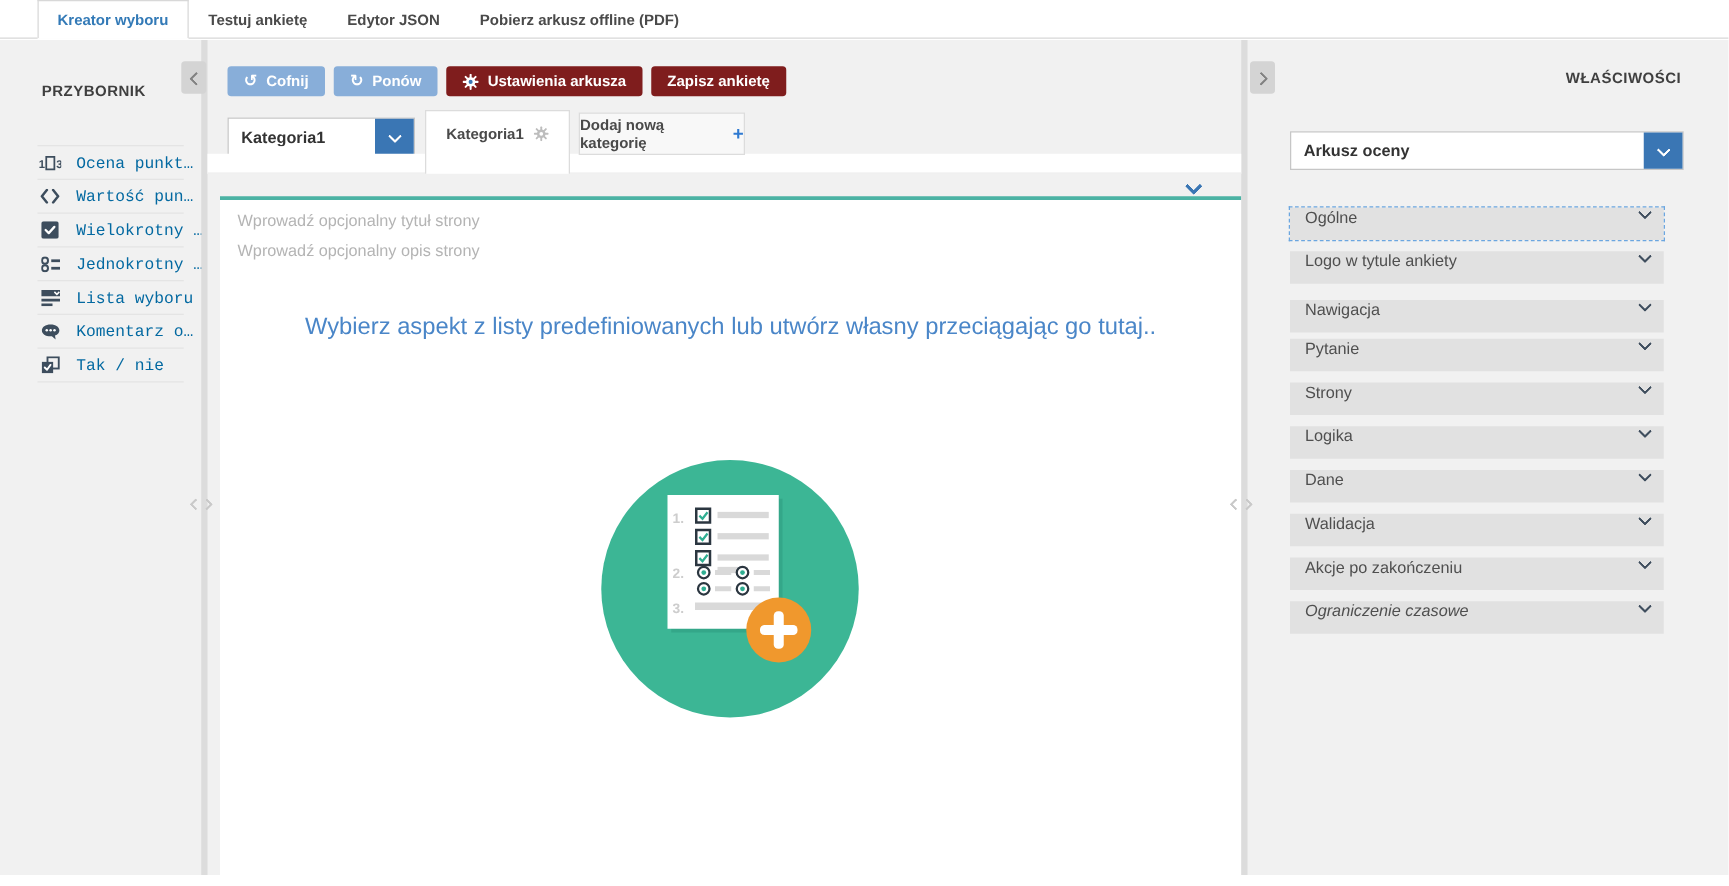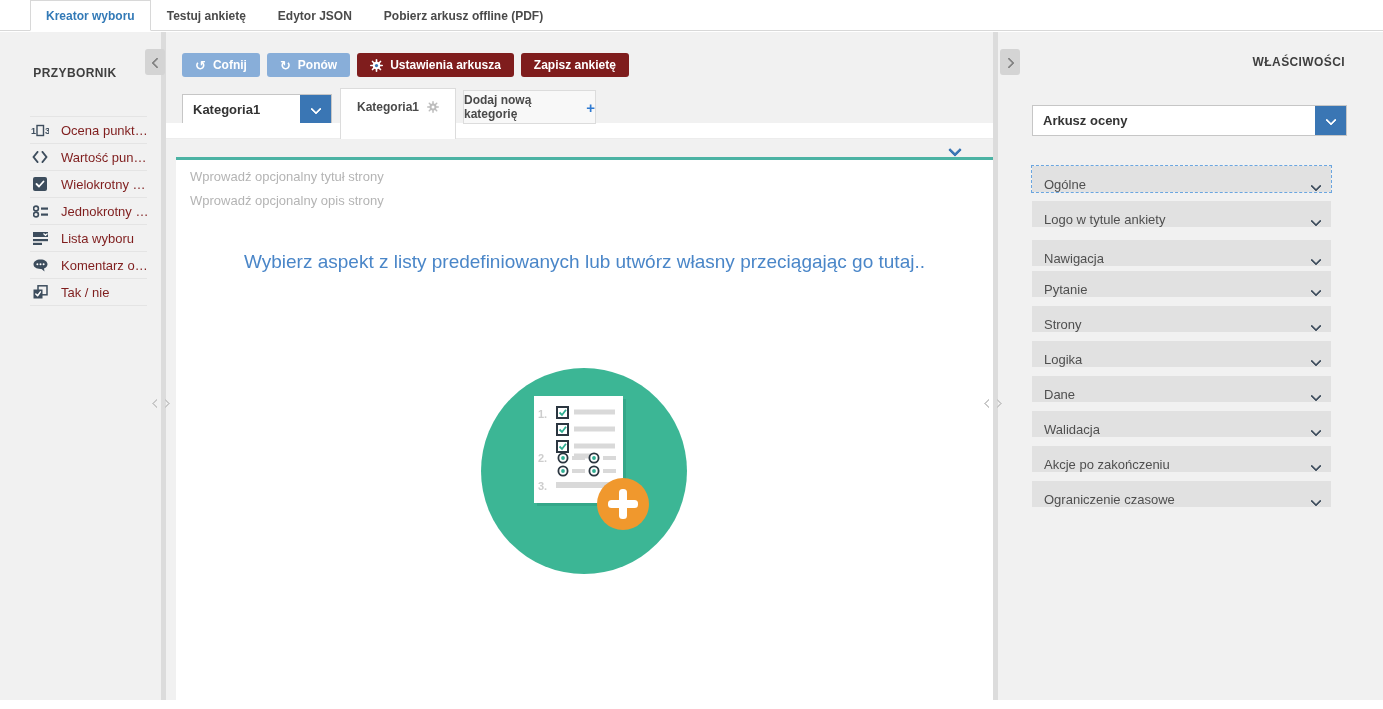--- a/index.html
+++ b/index.html
@@ -37,21 +37,21 @@
   .mid-handle .chev::before { border-width:2px; width:5px; height:5px; }
 
   
   .left-panel { position:absolute; left:0; top:12px; width:161px; height:668px; }
   .toolbox-title { position:absolute; top:22px; left:0; width:150px; text-align:center;
     font-size:12px; font-weight:bold; letter-spacing:.4px; color:#3f3f3f; }
   .tb-list { position:absolute; top:72px; left:30px; right:14px; border-top:1px solid #e4e4e4; }
   .tb-item { height:27px; display:flex; align-items:center; gap:11px; border-bottom:1px solid #e4e4e4;
     cursor:grab; color:#3d4d5d; }
   .tb-icon { width:20px; display:flex; justify-content:center; color:#3d4d5d; flex:none; }
-  .tb-label { font-size:13px; color:#7f1d1d; white-space:nowrap; }
+  .tb-label { font-size:13px; color:#0369a1; white-space:nowrap;font-family:Liberation Mono, monospace; }
 
   
   .main-col { position:absolute; left:166px; top:0; width:827px; height:668px; }
 
   .dtoolbar { position:absolute; top:21px; left:16px; display:flex; gap:7px; }
   .btn { height:24px; border:none; border-radius:3px; color:#fff; font-family:"Liberation Sans",sans-serif;
     font-size:12px; font-weight:bold; padding:0 13px; display:inline-flex; align-items:center; gap:7px;
     cursor:pointer; }
   .btn.light { background:#88aed9; }
   .btn.dark { background:#7f1d1d; }
@@ -92,21 +92,21 @@
     font-size:19px; line-height:28px; color:#4a86c8; }
 
   .illus { position:absolute; top:205px; left:302px; width:212px; height:212px; }
 
   
   .right-panel { position:absolute; left:998px; top:0; width:385px; height:548px; }
   .props-title { position:absolute; top:23px; right:38px; font-size:12px; font-weight:bold;
     letter-spacing:.4px; color:#3f3f3f; }
   .props-select { left:34px; top:73px; width:315px; height:31px; }
   .acc-row { position:absolute; left:34px; width:299px; height:26px; background:#e1e1e1;
-    display:flex; align-items:flex-end; padding:0 10px 0 12px; cursor:pointer; color:#4f4f4f; }
+    display:flex; align-items:flex-start; padding:0 10px 0 12px; cursor:pointer; color:#4f4f4f; }
   .acc-row .acc-label { flex:1; font-size:13px; }
   .acc-row .chev { color:#3f4e5e; }
   .acc-row .chev::before { border-width:2.4px; }
   .acc-row.focused { outline:1px dashed #6ba6e0; outline-offset:0px; }
 </style>
 </head>
 <body>
 
 <div id="app">
 
@@ -389,20 +389,20 @@
         <span class="chev"></span>
       </div>
       <div class="acc-row" style="top:379px;">
         <span class="acc-label">Walidacja</span>
         <span class="chev"></span>
       </div>
       <div class="acc-row" style="top:414px;">
         <span class="acc-label">Akcje po zakończeniu</span>
         <span class="chev"></span>
       </div>
-      <div class="acc-row" style="top:449px;">
+      <div class="acc-row" style="top:449px;font-style:italic;">
         <span class="acc-label">Ograniczenie czasowe</span>
         <span class="chev"></span>
       </div>
     </div>
 
   </div>
 </div>
 
 </body></html>

